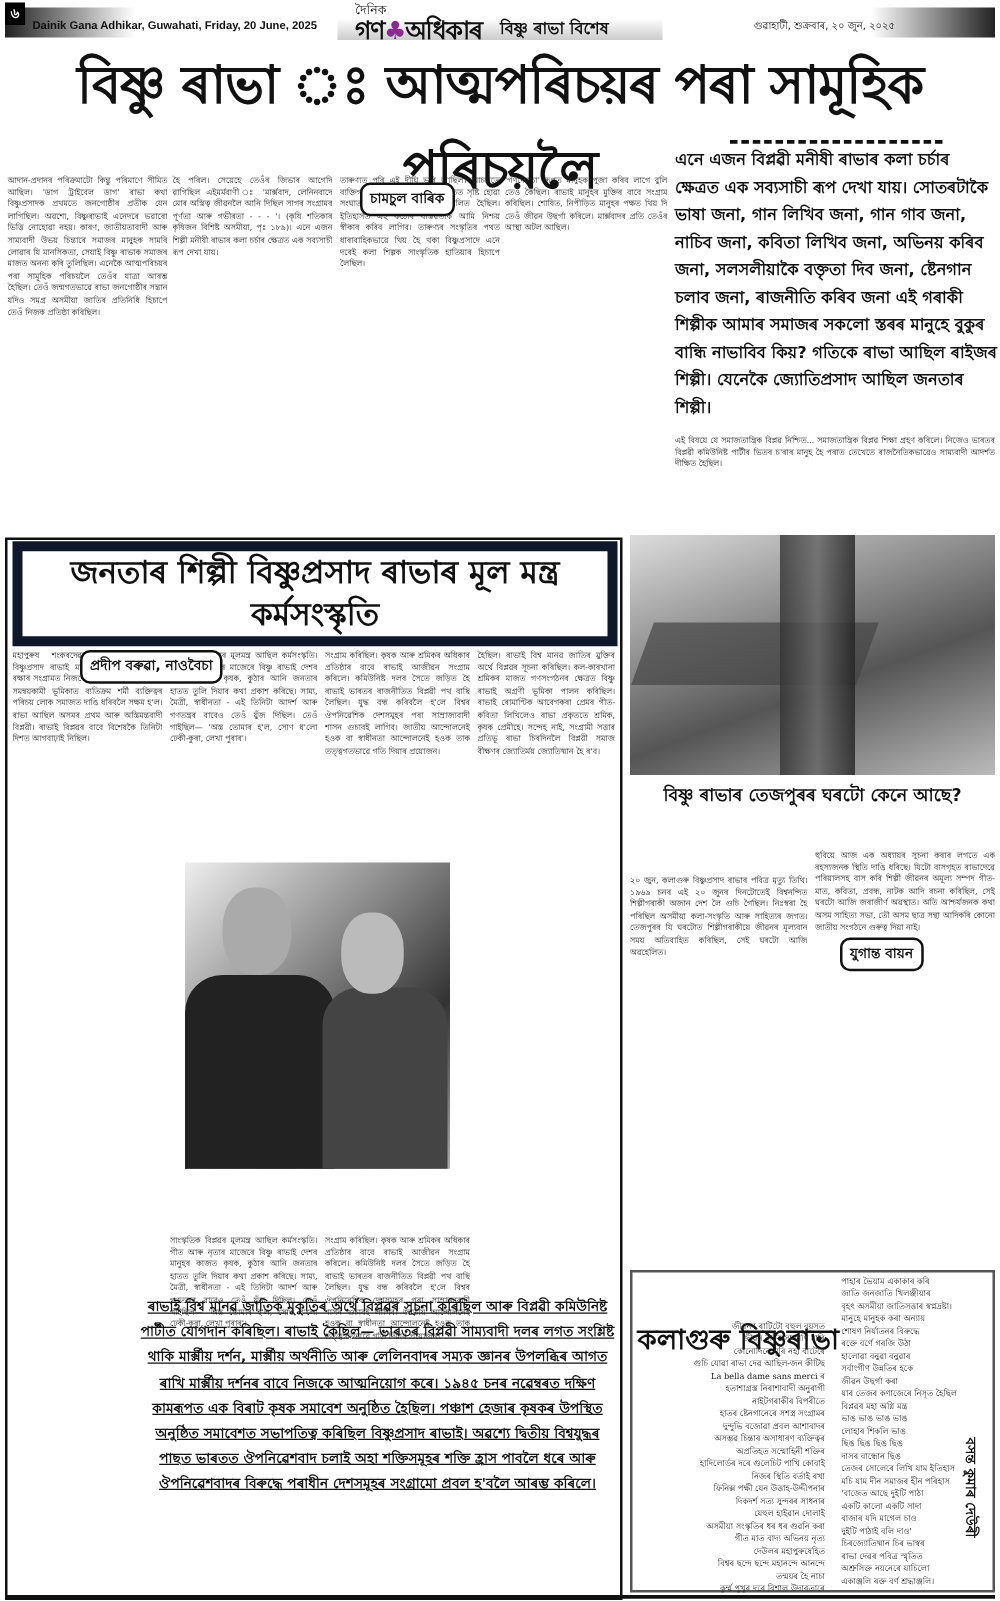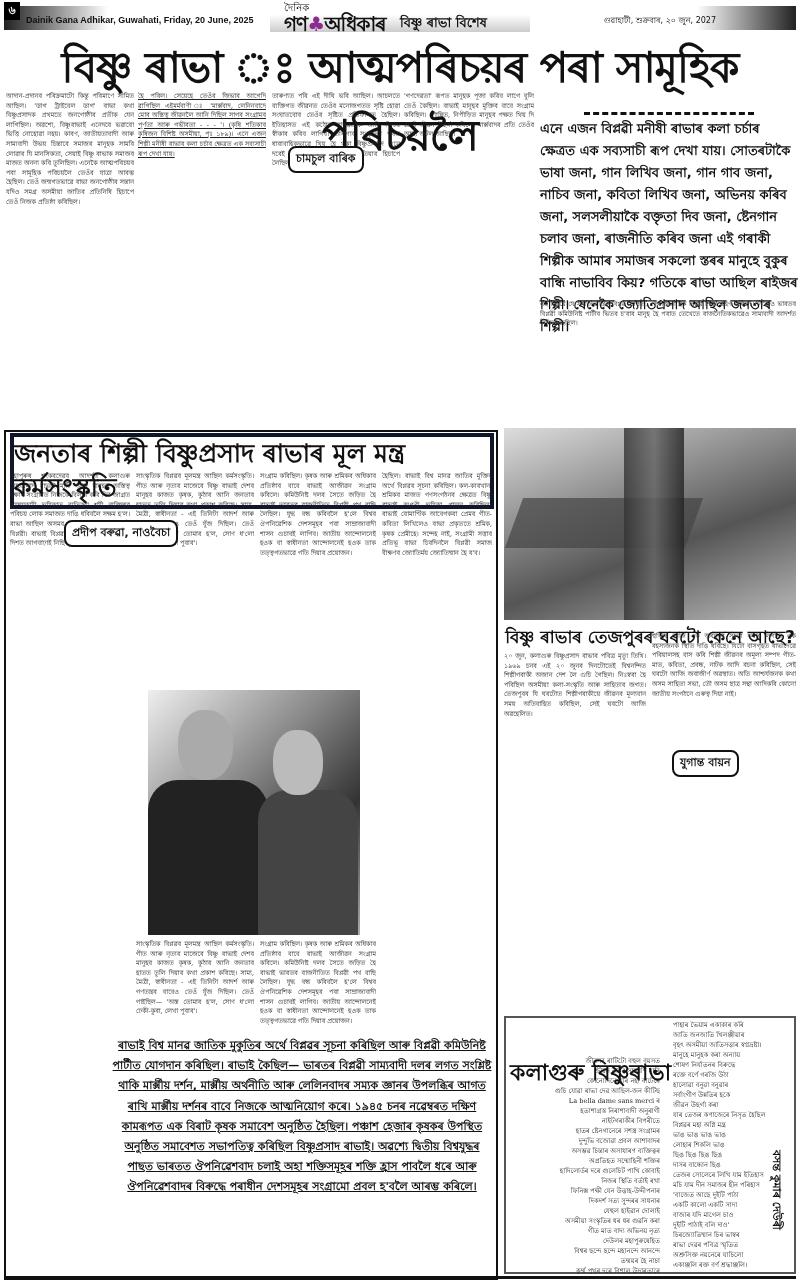--- a/index.html
+++ b/index.html
@@ -11,38 +11,38 @@
   .mh-logo-wrap { position: absolute; left: 270px; top: 0; width: 260px; height: 32px; background: linear-gradient(180deg, #fff 0%, #fff 45%, #ccc 100%); }
   .mh-daily { position: absolute; left: 14px; top: 0; font-size: 10px; font-weight: normal; }
   .mh-logo { position: absolute; left: 14px; top: 9px; font-size: 20px; font-weight: 700; letter-spacing: -1px; color: #111; }
   .mh-logo .dot { color: #8b2a8f; }
   .mh-special { position: absolute; left: 130px; top: 13px; font-size: 13px; font-weight: bold; }
   .mh-right { position: absolute; right: 4px; top: 6px; width: 220px; height: 24px; background: linear-gradient(90deg, #fff 55%, #222 100%); }
   .mh-date-bn { position: absolute; right: 84px; top: 14px; font-size: 8px; white-space: nowrap; }
 
   .headline { position: absolute; left: 4px; top: 34px; width: 792px; text-align: center; font-size: 42px; font-weight: 900; letter-spacing: -1px; line-height: 68px; }
 
-  .col-text { position: absolute; font-size: 6.4px; line-height: 9.6px; text-align: justify; color: #222; overflow: hidden; font-family: "DejaVu Serif", serif; }
+  .col-text { position: absolute; font-size: 6.4px; line-height: 9.6px; text-align: justify; color: #222; overflow: hidden; font-family: "DejaVu Serif", serif; margin-top: 48px; }
   .pull { position: absolute; left: 540px; top: 118px; width: 258px; font-size: 13px; font-weight: bold; line-height: 22px; text-align: left; }
   .pull-rule { position: absolute; left: 584px; top: 112px; width: 170px; border-top: 3px dashed #111; }
   .byline-box { position: absolute; border: 2px solid #111; border-radius: 8px; background: #fff; font-weight: bold; font-size: 11px; text-align: center; padding: 2px 6px; white-space: nowrap; }
 
   .art2-frame { position: absolute; left: 4px; top: 430px; width: 494px; height: 850px; border: 2px solid #111; }
-  .art2-title { position: absolute; left: 10px; top: 433px; width: 484px; font-size: 25px; font-weight: 900; line-height: 34px; border: 4px solid #0f172a; }
+  .art2-title { position: absolute; left: 10px; top: 433px; width: 484px; text-align: center; font-size: 25px; font-weight: 900; line-height: 34px; border: 8px solid #0f172a; }
   .photo { position: absolute; overflow: hidden; background: #888; }
   .photo-house { left: 504px; top: 428px; width: 292px; height: 192px; background: linear-gradient(160deg, #ddd 0%, #999 30%, #555 60%, #bbb 100%); }
   .photo-men { left: 148px; top: 690px; width: 212px; height: 245px; background: linear-gradient(135deg, #eee 0%, #888 40%, #333 70%, #aaa 100%); }
   .tree { position: absolute; left: 120px; top: 0; width: 60px; height: 192px; background: linear-gradient(90deg, #333, #666, #222); opacity: .8; }
   .roof { position: absolute; left: 10px; top: 70px; width: 180px; height: 50px; background: #444; transform: skewX(-20deg); opacity: .7; }
   .head1 { position: absolute; left: 30px; top: 20px; width: 55px; height: 70px; border-radius: 45%; background: #aaa; }
   .head2 { position: absolute; left: 125px; top: 40px; width: 50px; height: 65px; border-radius: 45%; background: #bbb; }
   .body1 { position: absolute; left: 0; top: 90px; width: 120px; height: 160px; background: #222; border-radius: 30px 30px 0 0; }
   .body2 { position: absolute; left: 110px; top: 100px; width: 100px; height: 150px; background: #444; border-radius: 30px 30px 0 0; }
 
-  .art3-title { position: absolute; left: 504px; top: 624px; width: 292px; text-align: center; font-size: 17px; font-weight: 900; line-height: 26px; }
+  .art3-title { position: absolute; left: 504px; top: 624px; width: 292px; text-align: center; font-size: 14px; font-weight: 900; line-height: 26px; }
   .highlight { position: absolute; left: 110px; top: 1036px; width: 384px; text-align: center; font-size: 11px; font-weight: bold; line-height: 20.2px; }
   .highlight span { text-decoration: underline; }
   .bottom-rule { position: absolute; left: 4px; top: 1276px; width: 792px; border-top: 3px solid #111; }
 
   .poem-box { position: absolute; left: 504px; top: 1016px; width: 292px; height: 258px; border: 2px solid #555; }
   .poem-title { position: absolute; left: 510px; top: 1022px; font-size: 22px; font-weight: 900; line-height: 30px; margin-top: 36px; }
   .poem-col { position: absolute; font-size: 6.6px; line-height: 10px; color: #222; white-space: nowrap; overflow: hidden; font-family: "DejaVu Serif", serif; }
   .poem-author { position: absolute; left: 766px; top: 1150px; writing-mode: vertical-rl; font-size: 11px; font-weight: bold; }
 </style>
 </head>
@@ -53,26 +53,26 @@
   <div class="mh-page">৬</div>
   <div class="mh-en">Dainik Gana Adhikar, Guwahati,  Friday, 20 June, 2025</div>
   <div class="mh-logo-wrap">
     <div class="mh-daily">দৈনিক</div>
     <div class="mh-logo">
       <span>গণ</span><span class="dot">♣</span><span>অধিকাৰ</span>
     </div>
     <div class="mh-special">বিষ্ণু ৰাভা বিশেষ</div>
   </div>
   <div class="mh-right"></div>
-  <div class="mh-date-bn">গুৱাহাটী, শুক্রবাৰ, ২০ জুন, 2027</div>
+  <div class="mh-date-bn">গুৱাহাটী, শুক্রবাৰ, ২০ জুন, ২০২৫</div>
 </div>
 
 <h1 class="headline">বিষ্ণু ৰাভা ঃ আত্মপৰিচয়ৰ পৰা সামূহিক পৰিচয়লৈ</h1>
 <div class="col-text" style="left:6px;top:92px;width:128px;height:292px;">আদান-প্ৰদানৰ পৰিক্ৰমাটো কিন্তু পৰিমাণে সীমিত আছিল। 'ডাগ ট্ৰাইবেল ডাগ' ৰাভা কথা বিষ্ণুপ্ৰসাদক প্ৰথমতে জনগোষ্ঠীৰ প্ৰতীক যেন লাগিছিল। অৱশ্যে, বিষ্ণুৰাভাই এনেদৰে ভৱাৰো ভিত্তি নোহোৱা নহয়। কাৰণ, জাতীয়তাবাদী আৰু সাম্যবাদী উভয় চিন্তাৰে সমাজৰ মানুহক সামৰি লোৱাৰ যি মানসিকতা, সেয়াই বিষ্ণু ৰাভাক সমাজৰ মাজত অনন্য কৰি তুলিছিল। এনেকৈ আত্মপৰিচয়ৰ পৰা সামূহিক পৰিচয়লৈ তেওঁৰ যাত্ৰা আৰম্ভ হৈছিল। তেওঁ জন্মগতভাৱে ৰাভা জনগোষ্ঠীৰ সন্তান যদিও সমগ্ৰ অসমীয়া জাতিৰ প্ৰতিনিধি হিচাপে তেওঁ নিজক প্ৰতিষ্ঠা কৰিছিল।</div>
-<div class="col-text" style="left:138px;top:92px;width:128px;height:292px;text-decoration:underline;">হৈ পৰিল। সেয়েহে তেওঁৰ জিভাৰ আগেদি ৱাগিছিল এইমৰ্মবাণী ঃ 'মাৰ্ক্সবাদ, লেনিনবাদে মোৰ অস্তিত্ব জীৱনলৈ আনি দিছিল সাগৰ সংগ্ৰামৰ পূৰ্ণতা আৰু গভীৰতা - - - '। (কৃষি শতিকাৰ কৃষিজন বিশিষ্ট অসমীয়া, পৃঃ ১৮৯)। এনে এজন শিল্পী মনীষী ৰাভাৰ কলা চৰ্চাৰ ক্ষেত্ৰত এক সব্যসাচী ৰূপ দেখা যায়।</div>
+<div class="col-text" style="left:138px;top:92px;width:128px;height:292px;">হৈ পৰিল। সেয়েহে তেওঁৰ জিভাৰ আগেদি ৱাগিছিল এইমৰ্মবাণী ঃ 'মাৰ্ক্সবাদ, লেনিনবাদে মোৰ অস্তিত্ব জীৱনলৈ আনি দিছিল সাগৰ সংগ্ৰামৰ পূৰ্ণতা আৰু গভীৰতা - - - '। (কৃষি শতিকাৰ কৃষিজন বিশিষ্ট অসমীয়া, পৃঃ ১৮৯)। এনে এজন শিল্পী মনীষী ৰাভাৰ কলা চৰ্চাৰ ক্ষেত্ৰত এক সব্যসাচী ৰূপ দেখা যায়।</div>
 <div class="col-text" style="left:272px;top:92px;width:128px;height:292px;">তাৰুণ্যত পৰি এই দীঘি ভৰি আছিল। আচলতে ব্যক্তিগত জীৱনত তেওঁৰ মনোজগতত সৃষ্টি হোৱা সংঘাতবোৰ তেওঁৰ সৃষ্টিত প্ৰতিফলিত হৈছিল। ইতিহাসত এই কঠোৰ বাস্তৱতাক আমি নিশ্চয় স্বীকাৰ কৰিব লাগিব। তাৰুণ্যৰ সংস্কৃতিৰ পথত ধাৰাবাহিকভাৱে থিয় হৈ থকা বিষ্ণুপ্ৰসাদে এনে দৰেই কলা শিল্পক সাংস্কৃতিক হাতিয়াৰ হিচাপে লৈছিল।</div>
 <div class="col-text" style="left:404px;top:92px;width:130px;height:292px;">'গণদেৱতা' ৰূপত মানুহক পূজা কৰিব লাগে বুলি তেওঁ কৈছিল। ৰাভাই মানুহৰ মুক্তিৰ বাবে সংগ্ৰাম কৰিছিল। শোষিত, নিপীড়িত মানুহৰ পক্ষত থিয় দি তেওঁ জীৱন উছৰ্গা কৰিলে। মাৰ্ক্সবাদৰ প্ৰতি তেওঁৰ আস্থা অটল আছিল।</div>
 <div class="byline-box" style="left:288px;top:146px;text-align:right;">চামচুল বাৰিক</div>
 <div class="pull-rule"></div>
 <div class="pull">এনে এজন বিপ্লৱী মনীষী ৰাভাৰ কলা চৰ্চাৰ ক্ষেত্ৰত এক সব্যসাচী ৰূপ দেখা যায়। সোতৰটাকৈ ভাষা জনা, গান লিখিব জনা, গান গাব জনা, নাচিব জনা, কবিতা লিখিব জনা, অভিনয় কৰিব জনা, সলসলীয়াকৈ বক্তৃতা দিব জনা, ষ্টেনগান চলাব জনা, ৰাজনীতি কৰিব জনা এই গৰাকী শিল্পীক আমাৰ সমাজৰ সকলো স্তৰৰ মানুহে বুকুৰ বান্ধি নাভাবিব কিয়? গতিকে ৰাভা আছিল ৰাইজৰ শিল্পী। যেনেকৈ জ্যোতিপ্ৰসাদ আছিল জনতাৰ শিল্পী।</div>
 <div class="col-text" style="left:540px;top:300px;width:256px;height:110px;">এই বিষয়ে যে সমাজতান্ত্ৰিক বিপ্লৱ নিশ্চিত... সমাজতান্ত্ৰিক বিপ্লৱ শিক্ষা গ্ৰহণ কৰিলে। নিজেও ভাৰতৰ বিপ্লৱী কমিউনিষ্ট পাৰ্টীৰ ভিতৰ চ'ৰাৰ মানুহ হৈ পৰাত তেখেতে ৰাজনৈতিকভাৱেও সাম্যবাদী আদৰ্শত দীক্ষিত হৈছিল।</div>
 
 <div class="art2-frame"></div>
 <div class="art2-title">জনতাৰ শিল্পী বিষ্ণুপ্ৰসাদ ৰাভাৰ মূল মন্ত্ৰ কৰ্মসংস্কৃতি</div>
 <div class="col-text" style="left:10px;top:472px;width:120px;height:800px;">মহাপুৰুষ শংকৰদেৱৰ আদৰ্শত কলাগুৰু বিষ্ণুপ্ৰসাদ ৰাভাই মাটি আৰু মানুহৰ অস্তিত্ব ৰক্ষাৰ সংগ্ৰামত নিজকে বিলীন কৰি দিব জাগ্ৰত সমন্বয়কামী ভূমিকাত ব্যতিক্ৰম শৰ্মী ব্যক্তিত্বৰ পৰিচয় লোক সমাজত দাঙি ধৰিবলৈ সক্ষম হ'ল। ৰাভা আছিল অসমৰ প্ৰথম আৰু অস্তিমন্তবাদী বিপ্লৱী। ৰাভাই বিপ্লৱৰ বাবে বিশেষকৈ তিনিটা দিশত আগবাঢ়াই নিছিল।</div>

